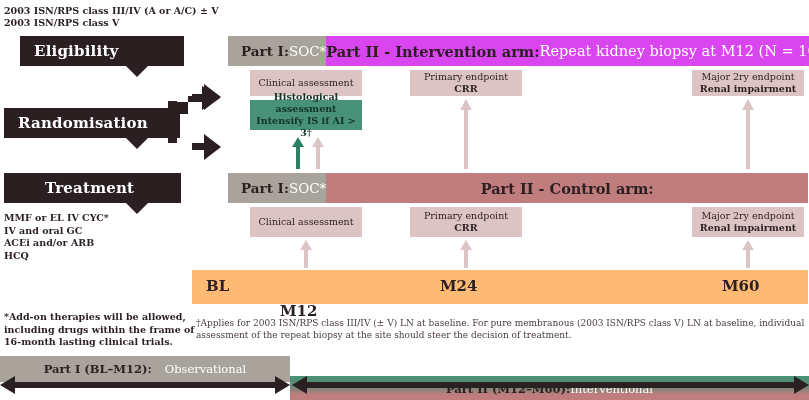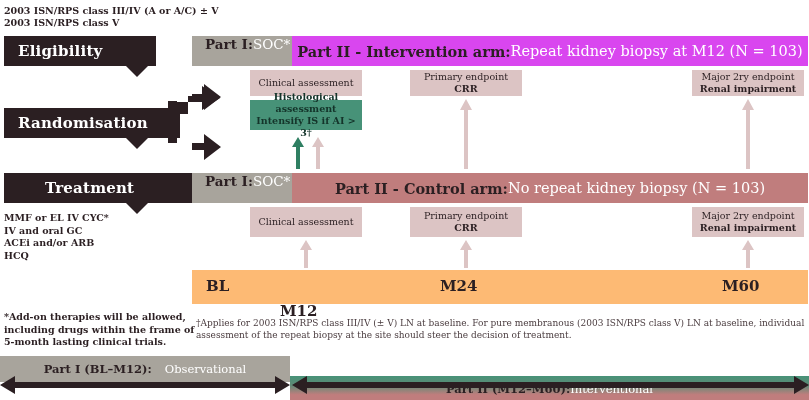--- a/index.html
+++ b/index.html
@@ -54,24 +54,26 @@
   .bar {
     height: 30px;
     display: flex;
     align-items: center;
     box-sizing: border-box;
   }
   .seg-soc {
     background: #a8a49c;
     height: 30px;
     display: flex;
+    align-items: center;
     padding-left: 13px;
     box-sizing: border-box;
     font-size: 13.5px;
     white-space: nowrap;
+    margin-left: 36px;
   }
   .seg-arm {
     height: 30px;
     display: flex;
     align-items: center;
     justify-content: center;
     box-sizing: border-box;
     font-size: 14.5px;
     white-space: nowrap;
   }
@@ -153,55 +155,55 @@
   .phase .p-light { color: #ffffff; font-weight: normal; }
 </style>
 </head>
 <body>
 
 <div id="canvas">
 
   <div class="abs crit" style="left:4px; top:5px;">2003 ISN/RPS class III/IV (A or A/C) ± V</div>
   <div class="abs crit" style="left:4px; top:17px;">2003 ISN/RPS class V</div>
 
-  <div class="abs dark-box" style="left:4px; top:36px; width:152px; height:30px;">
+  <div class="abs dark-box" style="left:20px; top:36px; width:164px; height:30px;">
     <span>Eligibility</span>
   </div>
   <div class="abs dark-tail" style="left:126px; top:66px;"></div>
 
   <div class="abs dark-box" style="left:4px; top:108px; width:176px; height:30px;">
     <span>Randomisation</span>
   </div>
   <div class="abs dark-tail" style="left:126px; top:138px;"></div>
 
   <svg class="abs elbow" style="left:168px; top:82px;" width="54" height="32" viewBox="0 0 54 32">
     <path d="M0,20 L0,32 L20,32 L20,14 L34,14 L34,4 L52,16 L34,28 L34,20 L26,20 L26,20 Z" fill="#2b1f22"></path>
     <path d="M0,19 L24,19 L24,12 L36,12 L36,2 L53,15 L36,28 L36,19 L9,19 L9,32 L0,32 Z" fill="#2b1f22"></path>
   </svg>
 
   <svg class="abs elbow" style="left:168px; top:130px;" width="54" height="34" viewBox="0 0 54 34">
     <path d="M0,0 L9,0 L9,13 L36,13 L36,4 L53,17 L36,30 L36,20 L24,20 L24,13 L0,13 Z" fill="#2b1f22"></path>
   </svg>
 
-  <div class="abs dark-box" style="left:4px; top:173px; width:192px; height:30px;padding-left:41px;">
+  <div class="abs dark-box" style="left:4px; top:173px; width:177px; height:30px;padding-left:41px;">
     <span>Treatment</span>
   </div>
   <div class="abs dark-tail" style="left:126px; top:203px;"></div>
 
   <div class="abs drug-list" style="left:4px; top:212px;">
     <div>MMF or EL IV CYC*</div>
     <div>IV and oral GC</div>
     <div>ACEi and/or ARB</div>
     <div>HCQ</div>
   </div>
 
   <div class="abs foot-left" style="left:4px; top:311px;">
     <div>*Add-on therapies will be allowed,</div>
     <div>including drugs within the frame of</div>
-    <div>5-month lasting clinical trials.</div>
+    <div>16-month lasting clinical trials.</div>
   </div>
 
   <div class="abs bar" style="left:192px; top:36px; width:616px;">
     <div class="seg-soc" style="width:100px;">
       <span class="lab-dark">Part I:</span>
         <span class="lab-light"> SOC*</span>
     </div>
     <div class="seg-arm seg-green" style="width:516px;">
       <span class="lab-dark">Part II - Intervention arm:</span>
         <span class="lab-light"> Repeat kidney biopsy at M12 (N = 103)</span>
@@ -243,21 +245,20 @@
     <path d="M7,0 L13,11 L9,11 L9,70 L5,70 L5,11 L1,11 Z" fill="#dcc4c4"></path>
   </svg>
 
   <div class="abs bar" style="left:192px; top:173px; width:616px;">
     <div class="seg-soc" style="width:100px;">
       <span class="lab-dark">Part I:</span>
         <span class="lab-light"> SOC*</span>
     </div>
     <div class="seg-arm seg-red" style="width:516px;">
       <span class="lab-dark">Part II - Control arm:</span>
-        <span class="lab-light"> No repeat kidney biopsy (N = 103)</span>
     </div>
   </div>
 
   <div class="abs assess" style="left:250px; top:207px; width:112px; height:30px;">
     <div>Clinical assessment</div>
   </div>
 
   <div class="abs assess" style="left:410px; top:207px; width:112px; height:30px;">
     <div>Primary endpoint</div>
     <div class="b">CRR</div>

